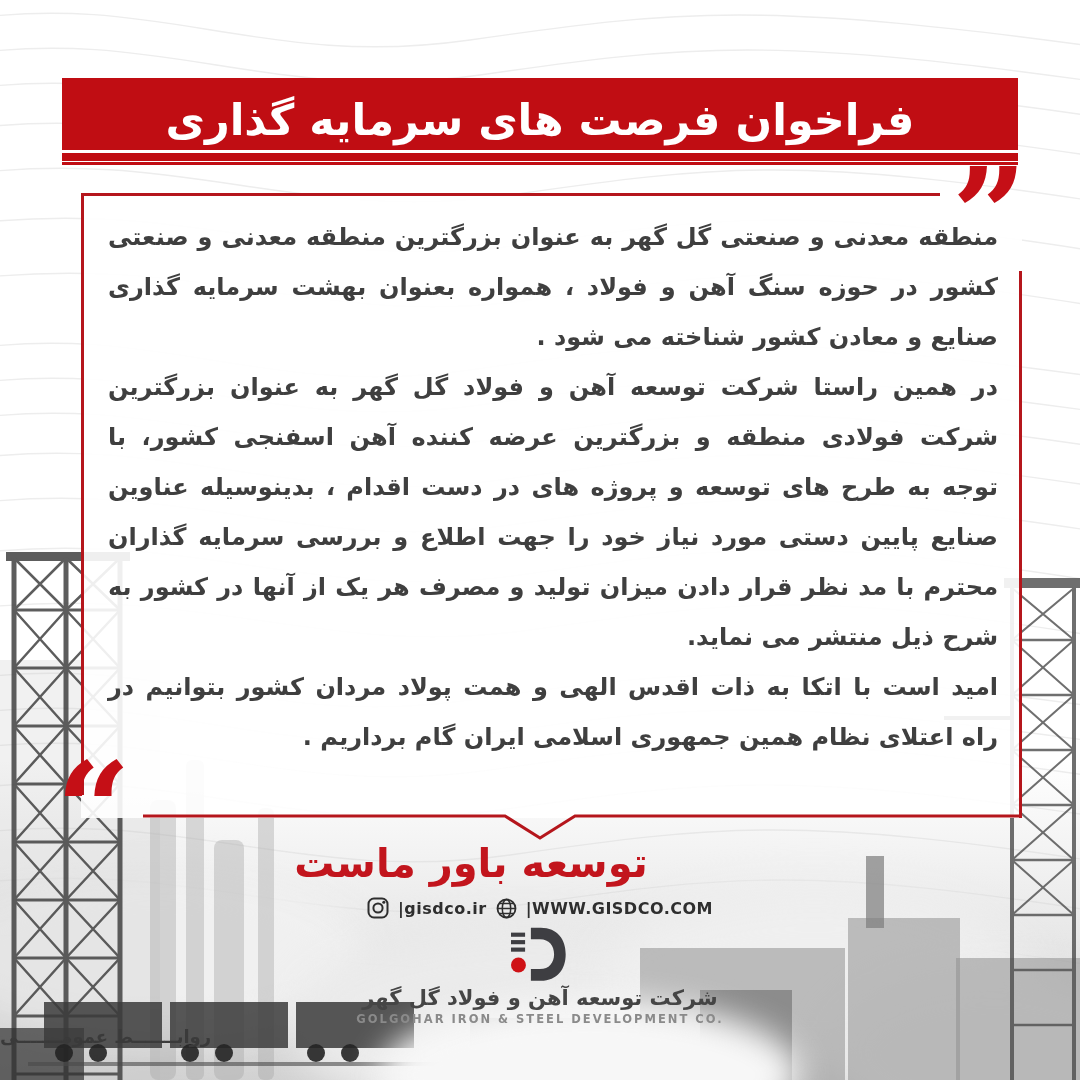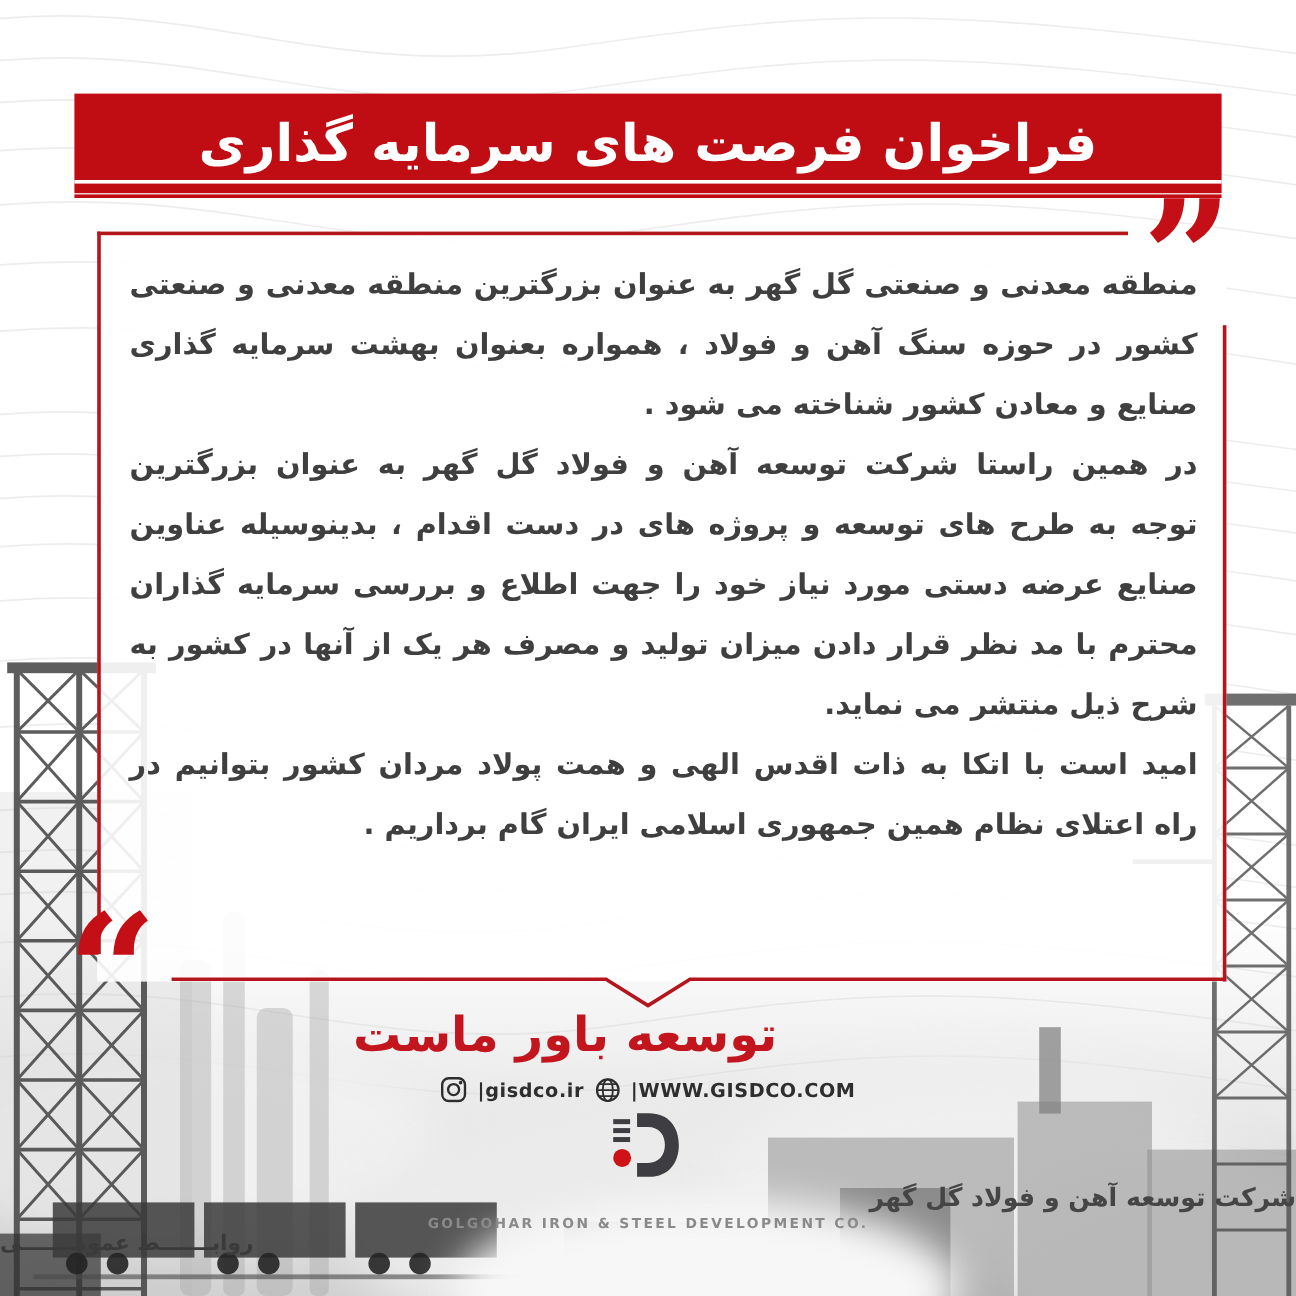--- a/index.html
+++ b/index.html
@@ -43,21 +43,21 @@
   .body-text .line{height:50px;line-height:50px;text-align:justify;text-align-last:justify;}
   .body-text .line.end{text-align:center;text-align-last:right;}
 
   
   .slogan{position:absolute;left:0;top:840px;width:942px;text-align:center;direction:rtl;
     color:#c2151d;font-size:40px;font-weight:700;z-index:5;}
   .social-row{position:absolute;left:0;top:897px;width:1080px;display:flex;align-items:center;justify-content:center;
     gap:9px;color:#2e2e2e;font-size:16px;font-weight:700;letter-spacing:.5px;z-index:5;}
   .social-row svg{display:block;}
   .logo-wrap{position:absolute;left:0;top:926px;width:1080px;display:flex;justify-content:center;z-index:5;}
-  .company-fa{position:absolute;left:0;top:986px;width:1080px;text-align:right;direction:rtl;
+  .company-fa{position:absolute;left:0;top:986px;width:1080px;text-align:center;direction:rtl;
     color:#454545;font-size:21px;font-weight:700;z-index:5;}
   .company-en{position:absolute;left:0;top:1012px;width:1080px;text-align:center;
     color:#8a8a8a;font-size:11.5px;font-weight:700;letter-spacing:2px;z-index:5;}
   .department{position:absolute;left:0;top:1026px;width:1080px;text-align:left;direction:rtl;
     color:#3a3a3a;font-size:18px;font-weight:700;z-index:5;}
 </style>
 </head>
 <body>
 
 <div class="canvas">
@@ -177,22 +177,23 @@
   </svg>
 
   <div class="quote quote-close">”</div>
   <div class="quote quote-open">“</div>
 
   <div class="body-text">
     <div class="line">منطقه معدنی و صنعتی گل گهر به عنوان بزرگترین منطقه معدنی و صنعتی</div>
     <div class="line">کشور در حوزه سنگ آهن و فولاد ، همواره بعنوان بهشت سرمایه گذاری</div>
     <div class="line end">صنایع و معادن کشور شناخته می شود .</div>
     <div class="line">در همین راستا شرکت توسعه آهن و فولاد گل گهر به عنوان بزرگترین</div>
+    <div class="line">شرکت فولادی منطقه و بزرگترین عرضه کننده آهن اسفنجی کشور، با</div>
     <div class="line">توجه به طرح های توسعه و پروژه های در دست اقدام ، بدینوسیله عناوین</div>
-    <div class="line">صنایع عرضه دستی مورد نیاز خود را جهت اطلاع و بررسی سرمایه گذاران</div>
+    <div class="line">صنایع پایین دستی مورد نیاز خود را جهت اطلاع و بررسی سرمایه گذاران</div>
     <div class="line">محترم با مد نظر قرار دادن میزان تولید و مصرف هر یک از آنها در کشور به</div>
     <div class="line end">شرح ذیل منتشر می نماید.</div>
     <div class="line">امید است با اتکا به ذات اقدس الهی و همت پولاد مردان کشور بتوانیم در</div>
     <div class="line end">راه اعتلای نظام همین جمهوری اسلامی ایران گام برداریم .</div>
   </div>
 
   <div class="slogan">توسعه باور ماست</div>
 
   <div class="social-row">
     <span>

